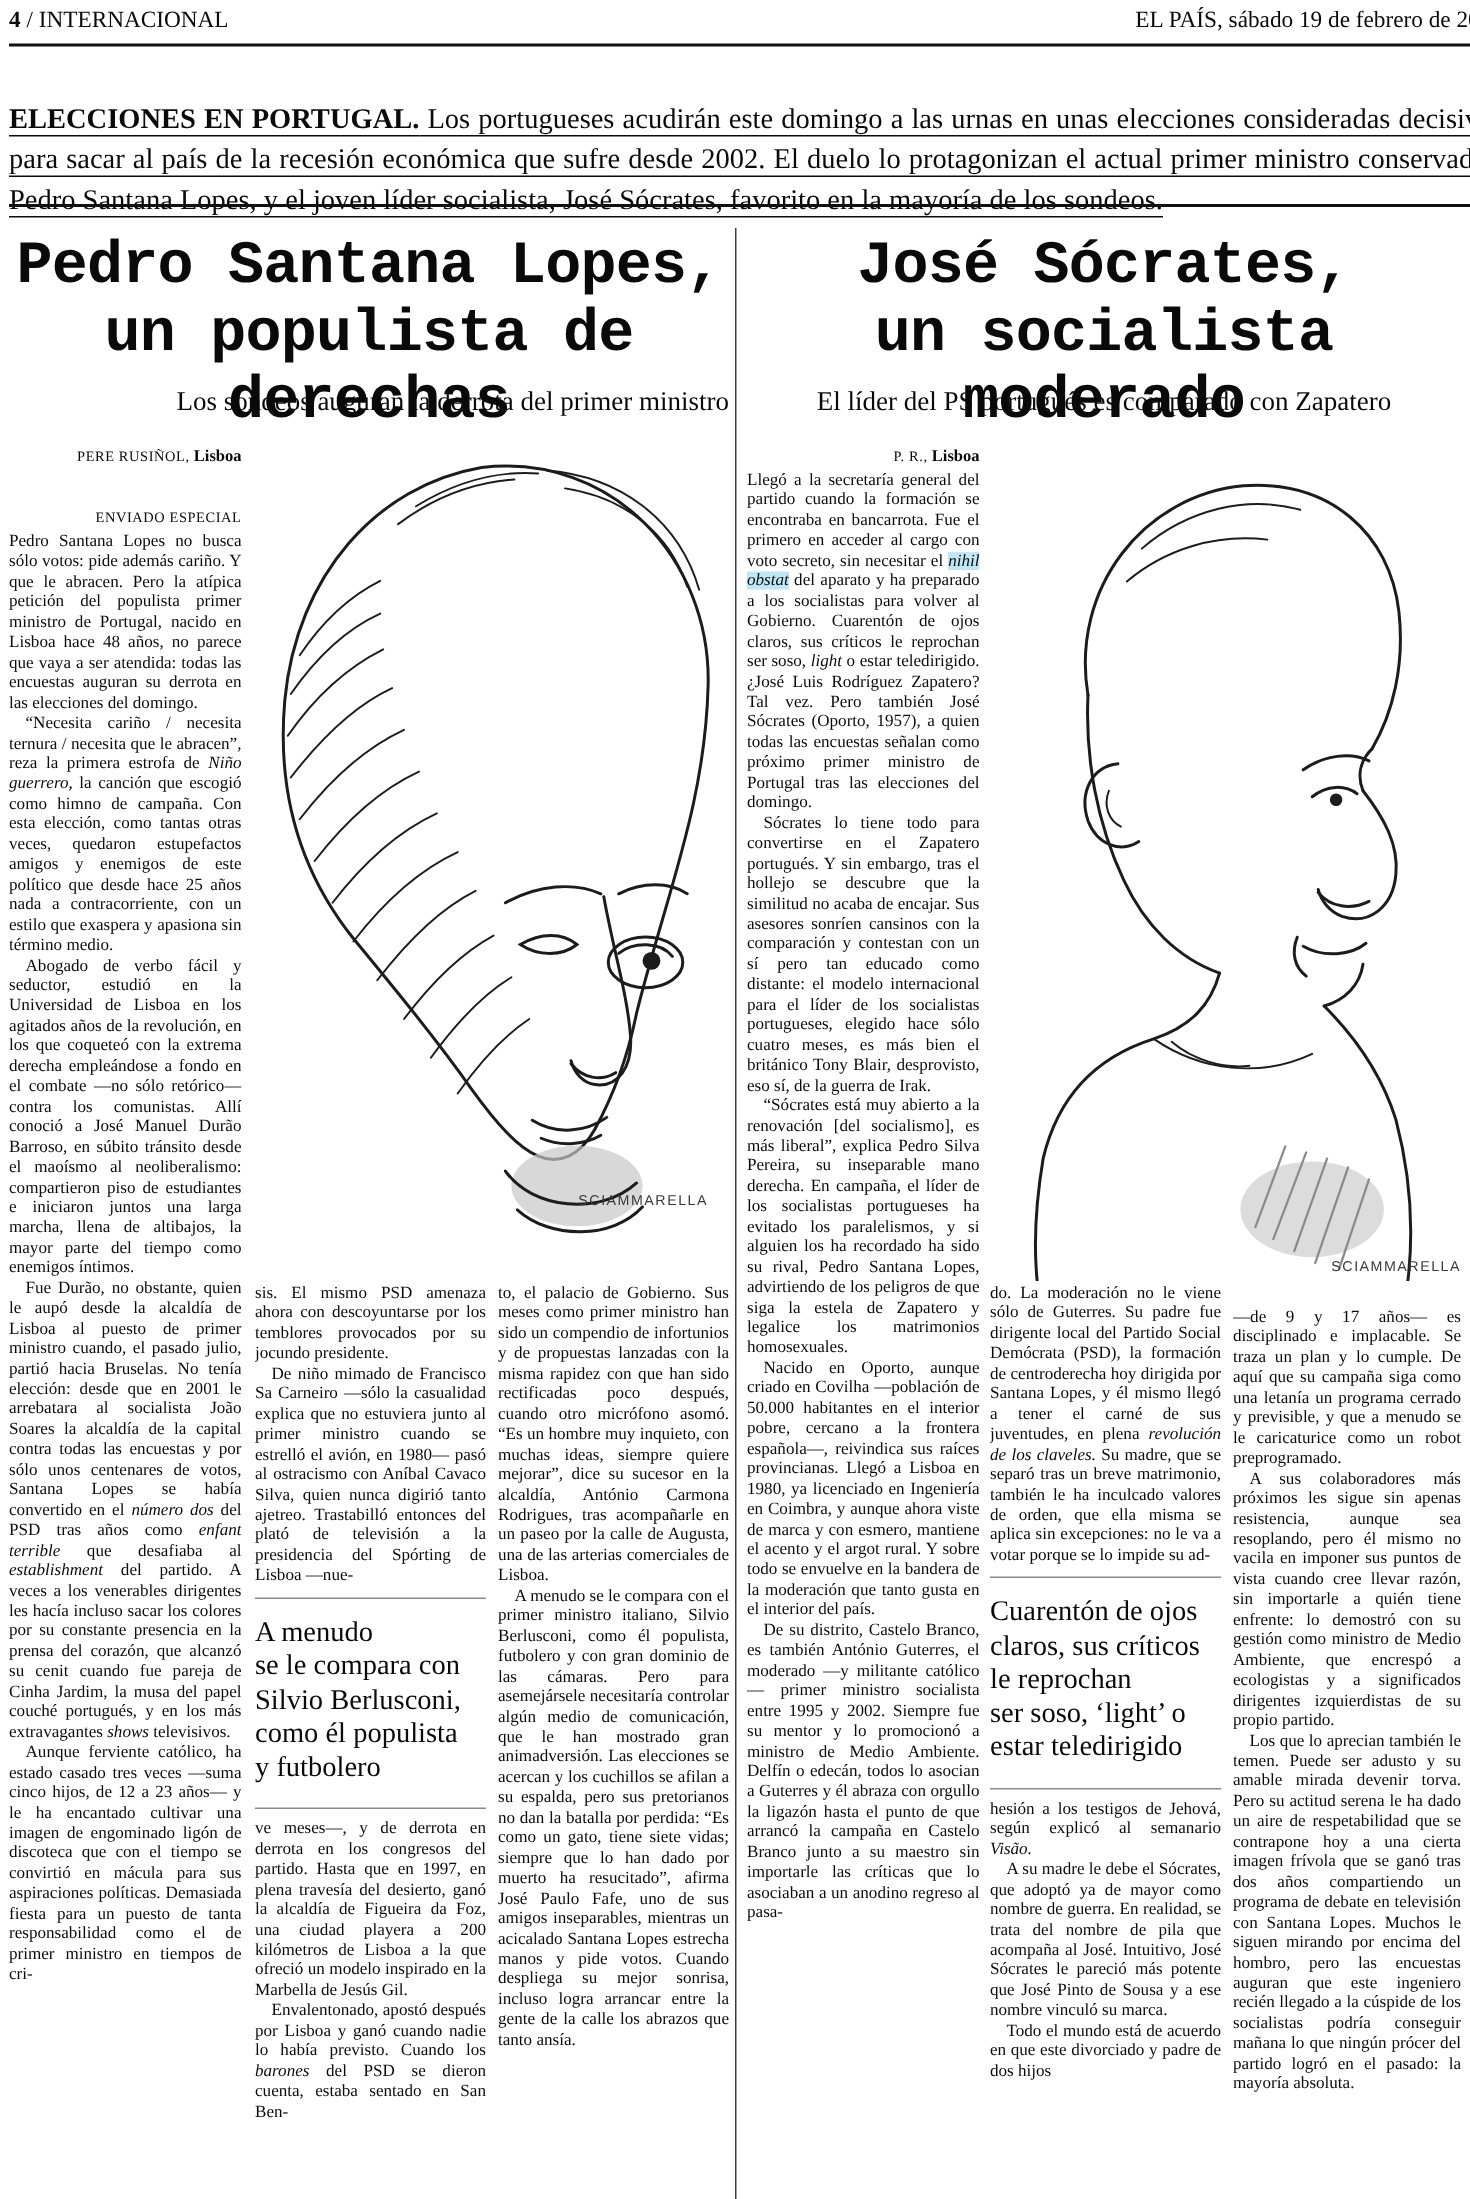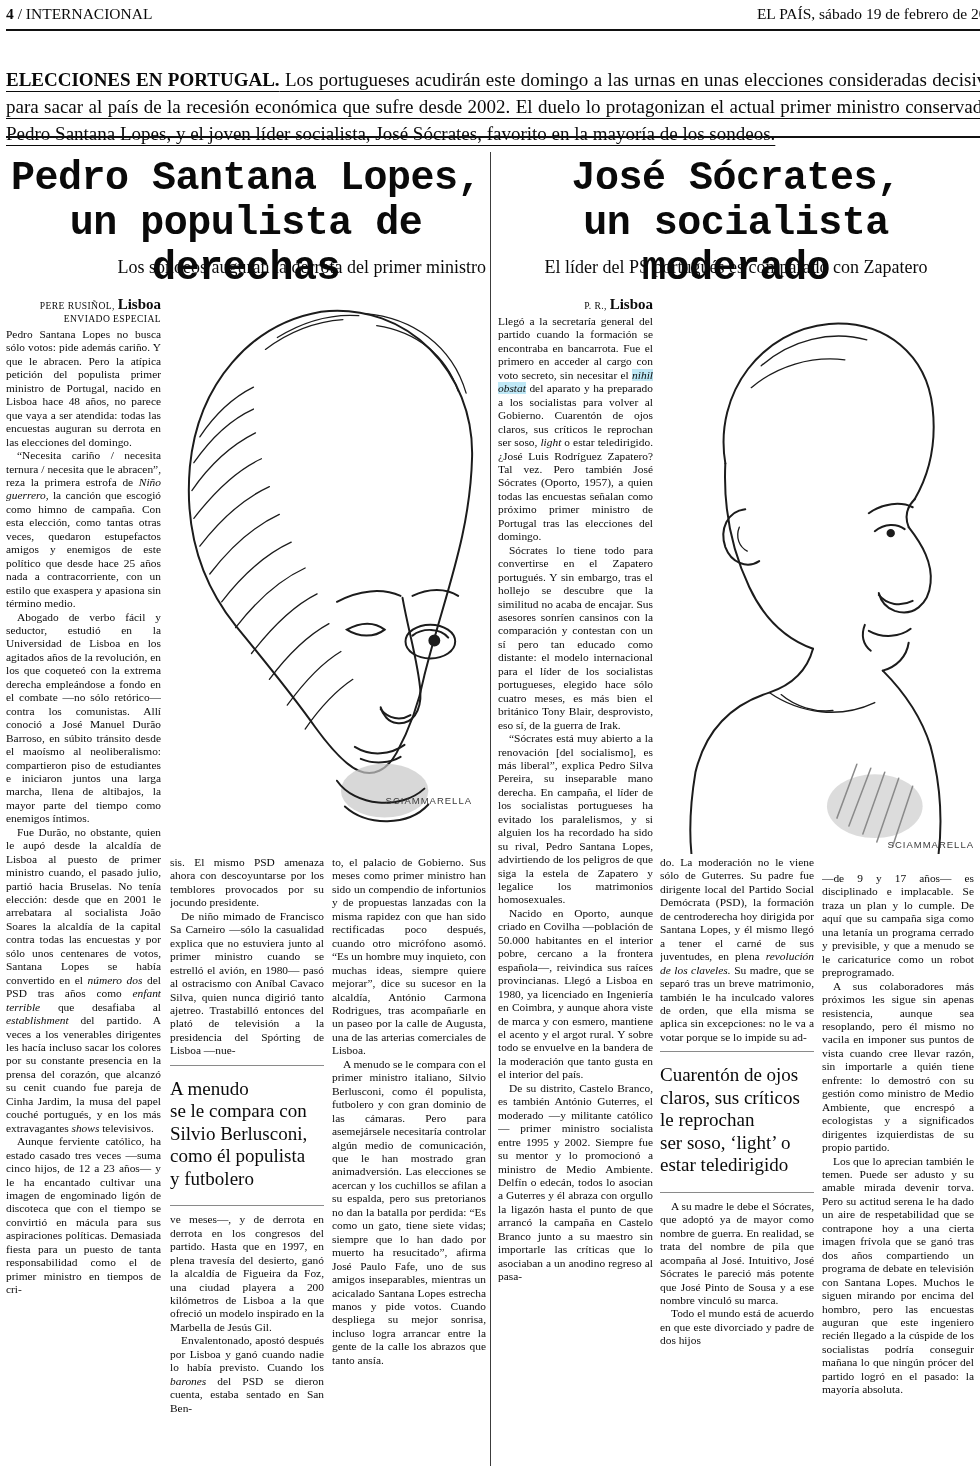--- a/index.html
+++ b/index.html
@@ -38,22 +38,22 @@
   .col p.noind{text-indent:0;}
   .l-col1{left:6px;top:298px;width:155px;height:1164px;}
   .l-col2{left:170px;top:856px;width:154px;height:606px;}
   .l-col3{left:332px;top:856px;width:154px;height:606px;}
   .r-col1{left:498px;top:298px;width:155px;height:1164px;}
   .r-col2{left:660px;top:856px;width:154px;height:606px;}
   .r-col3{left:822px;top:872px;width:152px;height:590px;}
 
   
   .byline{text-align:right;margin-bottom:3px;line-height:13px;}
-  .byline .caps{font-size:9.6px;letter-spacing:0.4px;}
-  .byline b{font-size:15px;}
+  .byline .caps{font-size:9.6px;letter-spacing:0.4px;margin-top:28px;}
+  .byline b{font-size:11px;}
   .byline .role{display:block;font-size:9.6px;letter-spacing:0.4px;}
 
   
   .pullquote{font-size:19px;line-height:22.5px;text-align:left;white-space:pre-line;
              border-top:1px solid #8a8a8a;border-bottom:1px solid #8a8a8a;
              margin:7px 0 7px 0;padding:12px 0 15px 0;text-indent:0;}
 
   
   .art{position:absolute;}
   .l-art{left:170px;top:296px;width:316px;height:556px;}
@@ -218,20 +218,21 @@
   <div class="col r-col2">
     <div>
         <p class="noind">do. La moderación no le viene sólo de Guterres. Su padre fue dirigente local del Partido Social Demócrata (PSD), la formación de centroderecha hoy dirigida por Santana Lopes, y él mismo llegó a tener el carné de sus juventudes, en plena <i>revolución de los claveles.</i> Su madre, que se separó tras un breve matrimonio, también le ha inculcado valores de orden, que ella misma se aplica sin excepciones: no le va a votar porque se lo impide su ad-</p>
       </div>
     <div class="pullquote">Cuarentón de ojos
 claros, sus críticos
 le reprochan
 ser soso, ‘light’ o
 estar teledirigido</div>
     <div>
+        <p class="noind">hesión a los testigos de Jehová, según explicó al semanario <i>Visão.</i></p>
         <p>A su madre le debe el Sócrates, que adoptó ya de mayor como nombre de guerra. En realidad, se trata del nombre de pila que acompaña al José. Intuitivo, José Sócrates le pareció más potente que José Pinto de Sousa y a ese nombre vinculó su marca.</p>
         <p>Todo el mundo está de acuerdo en que este divorciado y padre de dos hijos</p>
       </div>
   </div>
 
   <div class="col r-col3">
     <div>
         <p class="noind">—de 9 y 17 años— es disciplinado e implacable. Se traza un plan y lo cumple. De aquí que su campaña siga como una letanía un programa cerrado y previsible, y que a menudo se le caricaturice como un robot preprogramado.</p>
         <p>A sus colaboradores más próximos les sigue sin apenas resistencia, aunque sea resoplando, pero él mismo no vacila en imponer sus puntos de vista cuando cree llevar razón, sin importarle a quién tiene enfrente: lo demostró con su gestión como ministro de Medio Ambiente, que encrespó a ecologistas y a significados dirigentes izquierdistas de su propio partido.</p>
         <p>Los que lo aprecian también le temen. Puede ser adusto y su amable mirada devenir torva. Pero su actitud serena le ha dado un aire de respetabilidad que se contrapone hoy a una cierta imagen frívola que se ganó tras dos años compartiendo un programa de debate en televisión con Santana Lopes. Muchos le siguen mirando por encima del hombro, pero las encuestas auguran que este ingeniero recién llegado a la cúspide de los socialistas podría conseguir mañana lo que ningún prócer del partido logró en el pasado: la mayoría absoluta.</p>

